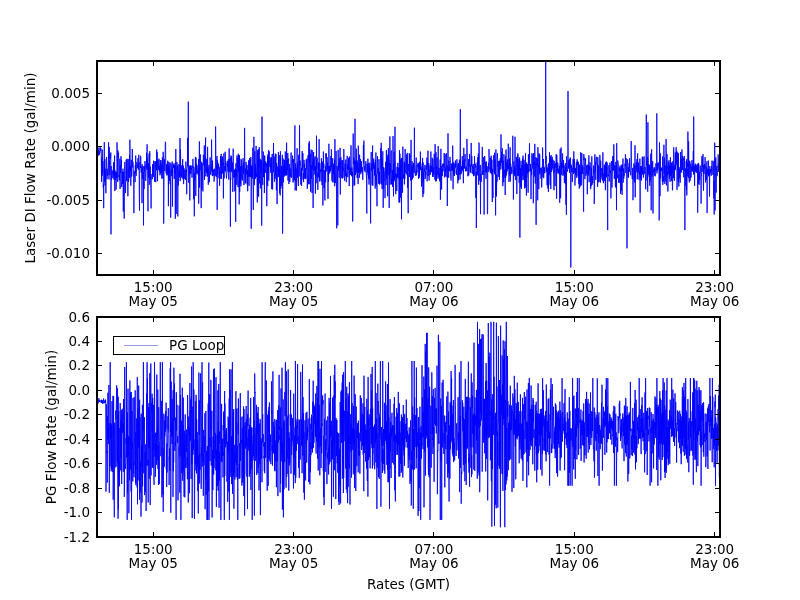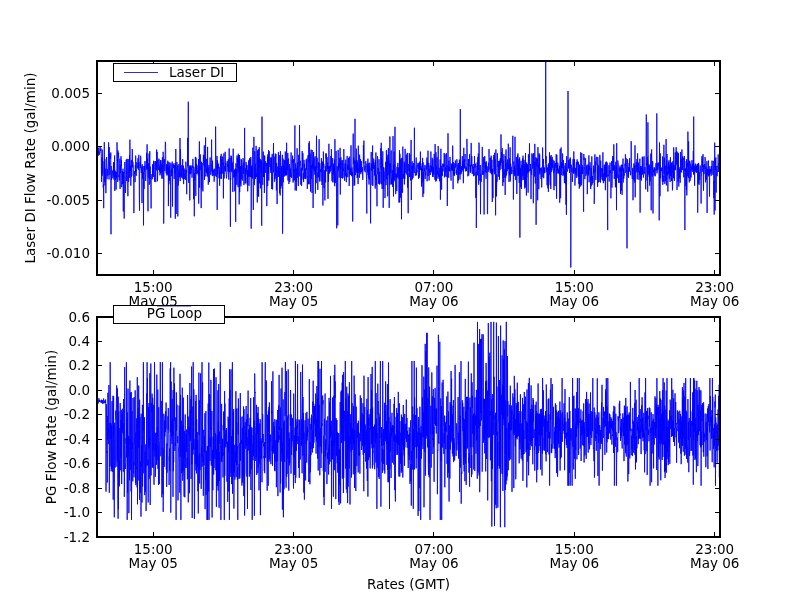--- a/index.html
+++ b/index.html
@@ -10,21 +10,21 @@
          font-size:16.5px;color:#000;}
   .ylab{position:absolute;white-space:nowrap;font-size:13.5px;color:#000;
         transform:translate(-50%,-50%) rotate(-90deg);}
   .ylab-top{left:30px;top:168px;}
   .ylab-bot{left:51px;top:427px;}
   .xlab{position:absolute;left:97px;top:576px;width:623px;text-align:center;
         font-size:13.5px;color:#000;}
   .legend{position:absolute;height:19px;border:1.2px solid #000;background:#fff;
           display:flex;align-items:center;box-sizing:border-box;}
   .legend-top{left:113px;top:63px;width:124px;}
-  .legend-bot{left:113px;top:305px;width:112px;flex-direction:column;}
+  .legend-bot{left:113px;top:336px;width:112px;}
   .lsample{display:inline-block;width:34px;height:0;border-top:1.4px solid #2d2dd6;
            margin-left:10px;flex:none;}
   .llabel{font-size:13.5px;margin-left:11px;line-height:1;white-space:nowrap;}
   text{font-family:"DejaVu Sans",sans-serif;}
 </style>
 </head>
 <body>
 
 <div id="fig">
   <svg id="plot-svg" width="800" height="600" viewBox="0 0 800 600">
@@ -134,21 +134,17 @@
           <text x="714.7" y="568" text-anchor="middle" font-size="13.5" fill="#000">May 06</text>
         </g>
       </g>
     </svg>
 
 
   <div class="ylab ylab-top">Laser DI Flow Rate (gal/min)</div>
   <div class="ylab ylab-bot">PG Flow Rate (gal/min)</div>
   <div class="xlab">Rates (GMT)</div>
 
-  <div class="legend legend-top">
-    <span class="lsample" id="lsample-0" style="border-top-color: rgb(45, 45, 214);"></span>
-    <span class="llabel">Laser DI</span>
-  </div>
   <div class="legend legend-bot">
     <span class="lsample" id="lsample-1" style="border-top-color: rgb(152, 152, 234);"></span>
     <span class="llabel">PG Loop</span>
   </div>
 </div>
 
 </body></html>

